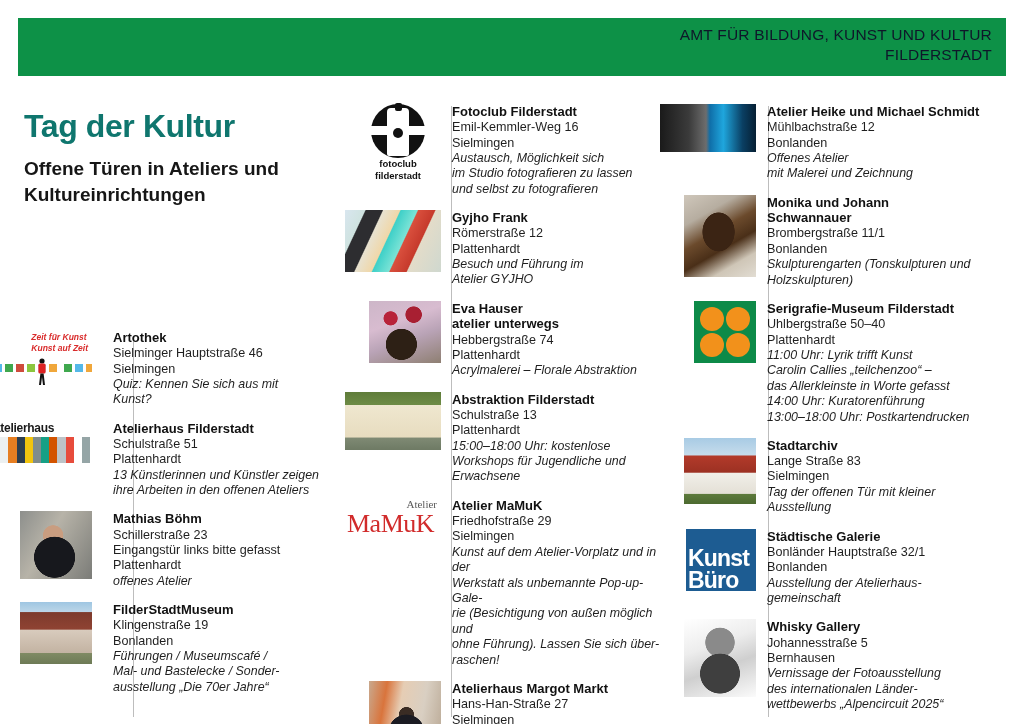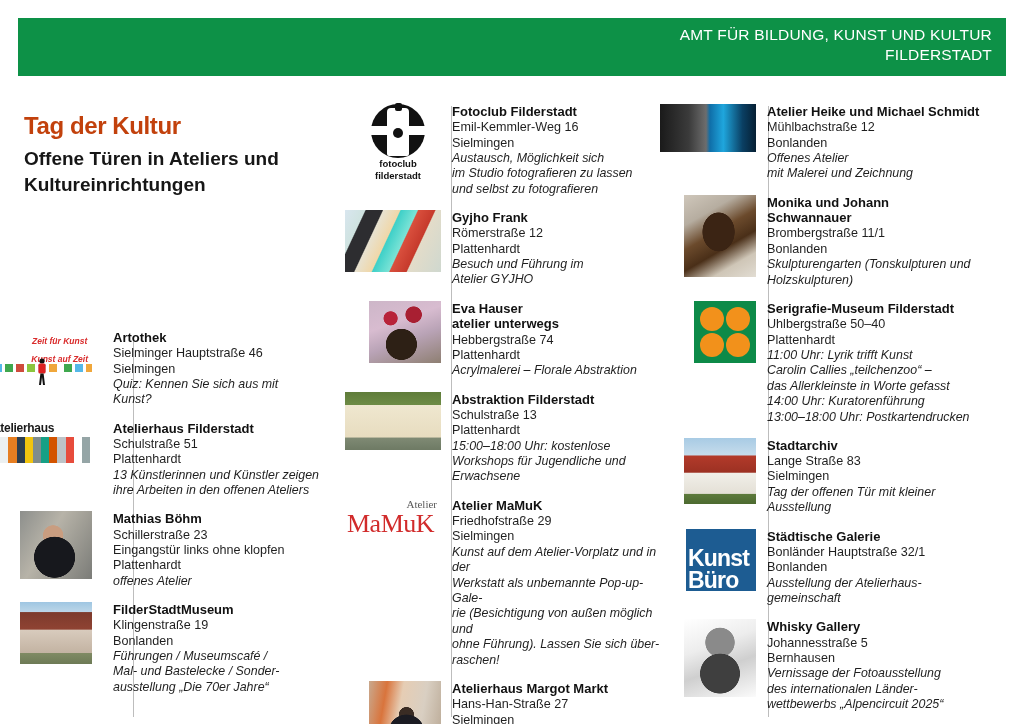--- a/index.html
+++ b/index.html
@@ -24,41 +24,41 @@
     width: 988px;
     height: 58px;
     background: #0d9147;
     box-sizing: border-box;
   }
   .header-text {
     position: absolute;
     right: 14px;
     top: 7px;
     text-align: right;
-    color: #ffffff;
+    color: #0f172a;
     font-size: 15.5px;
     line-height: 20px;
     letter-spacing: 0.2px;
     white-space: pre-line;
   }
 
   
   .title-block {
     position: absolute;
     left: 24px;
     top: 108px;
     width: 330px;
   }
   .title-main {
-    font-size: 24px;
+    font-size: 32px;
     font-weight: bold;
     letter-spacing: -0.4px;
     line-height: 36px;
-    margin: 0 0 2px 0;
-    color: #c2410c;
+    margin: 0 0 12px 0;
+    color: #0f766e;
   }
   .title-sub {
     font-size: 19px;
     font-weight: bold;
     line-height: 26px;
     margin: 0;
     color: #161616;
   }
 
   
@@ -137,21 +137,21 @@
   
   .logo-artothek {
     width: 104px; height: 60px;
     background: #ffffff;
     position: relative;
     margin-left: -32px;
   }
   .logo-artothek .la-t {
     position: absolute; right: 4px; top: 2px;
     font-size: 8.5px; font-weight: bold; font-style: italic;
-    color: #d92b2b; line-height: 18px; text-align: center;
+    color: #d92b2b; line-height: 11px; text-align: left;
     white-space: pre-line;
   }
   .logo-artothek .la-sq {
     position: absolute; top: 34px; width: 8px; height: 8px;
   }
   .logo-artothek .la-fig {
     position: absolute; left: 48px; top: 28px;
     width: 12px; height: 28px;
   }
 
@@ -375,21 +375,21 @@
     </div>
   </div>
 
   <div class="entry">
     <div class="entry-thumb">
       <div class="thumb ph-mathias"></div>
     </div>
     <div class="entry-text">
       <p class="e-name">Mathias Böhm</p>
       <p class="e-line">Schillerstraße 23</p>
-      <p class="e-line">Eingangstür links ohne klopfen</p>
+      <p class="e-line">Eingangstür links bitte gefasst</p>
       <p class="e-line">Plattenhardt</p>
       <p class="e-note">offenes Atelier</p>
     </div>
   </div>
 
   <div class="entry">
     <div class="entry-thumb">
       <div class="thumb ph-museum"></div>
     </div>
     <div class="entry-text">

